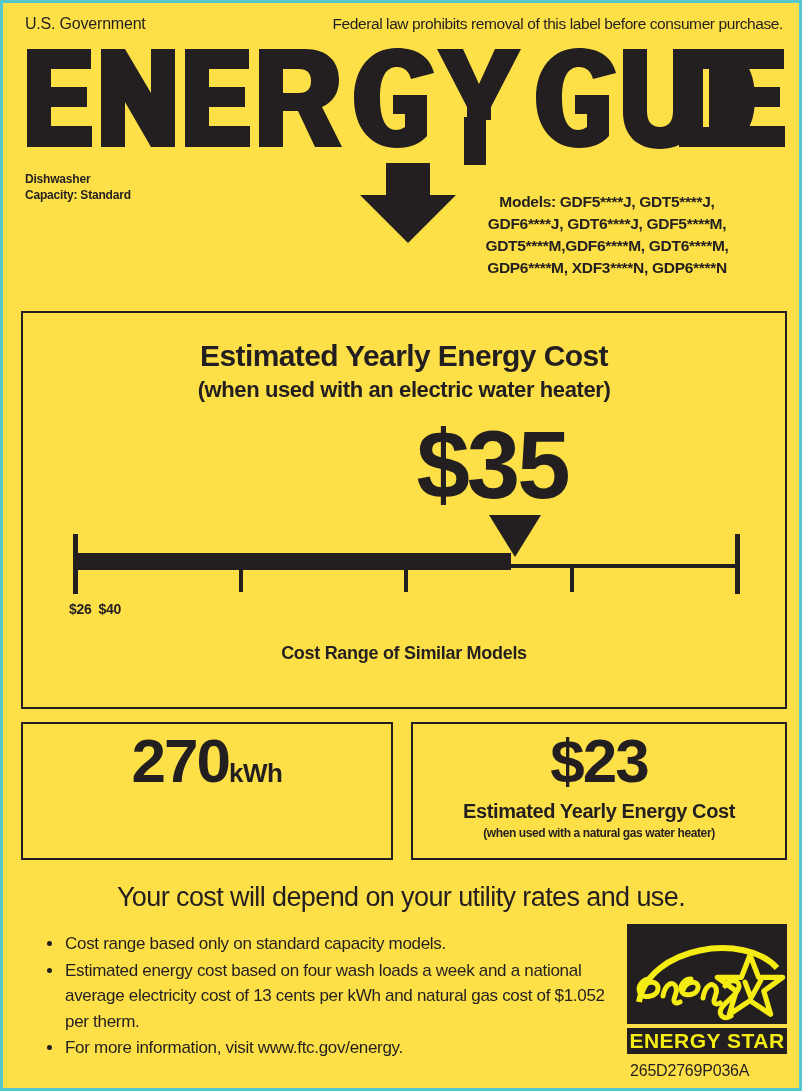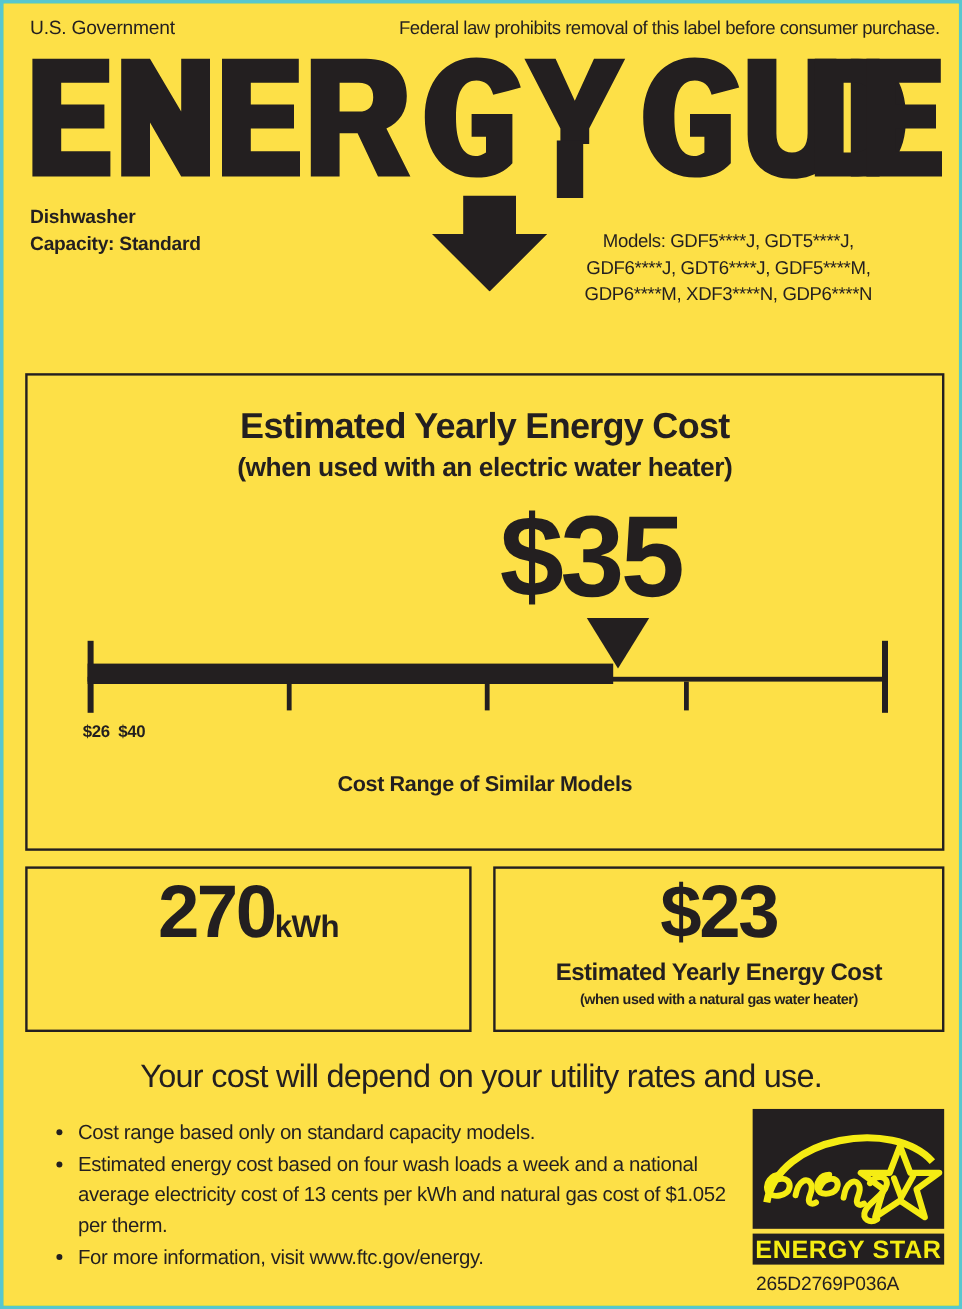--- a/index.html
+++ b/index.html
@@ -59,36 +59,36 @@
     width: 762px;
     height: 105px;
   }
   .wordmark svg { display: block; }
 
   
   .appliance {
     position: absolute;
     left: 22px;
     top: 168px;
-    font-size: 16px;
+    font-size: 12px;
     font-weight: bold;
     color: #231f20;
     line-height: 1.35;
     letter-spacing: -0.2px;
   }
 
   
   .models {
     position: absolute;
     right: 22px;
     top: 188px;
     width: 340px;
     text-align: center;
     font-size: 15.5px;
-    font-weight: normal;
+    font-weight: bold;
     color: #231f20;
     line-height: 1.42;
     letter-spacing: -0.3px;
   }
 
   
   .mainbox {
     position: absolute;
     left: 18px;
     top: 308px;
@@ -331,20 +331,21 @@
     </svg>
 
     <div class="appliance">
       <div>Dishwasher</div>
       <div>Capacity: Standard</div>
     </div>
 
     <div class="models">
       <div>Models: GDF5****J, GDT5****J,</div>
       <div>GDF6****J, GDT6****J, GDF5****M,</div>
+      <div>GDT5****M,GDF6****M, GDT6****M,</div>
       <div>GDP6****M, XDF3****N, GDP6****N</div>
     </div>
 
     <div class="mainbox">
       <div class="mb-title">Estimated Yearly Energy Cost</div>
       <div class="mb-sub">(when used with an electric water heater)</div>
       <div class="mb-amount">
         <span class="mb-amount-inner">$35</span>
       </div>
 

